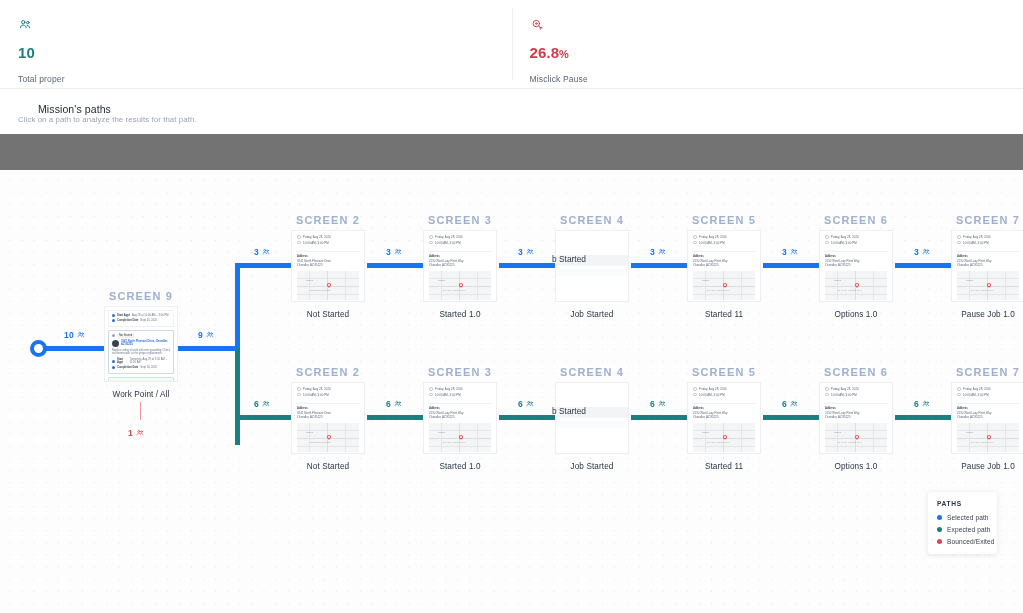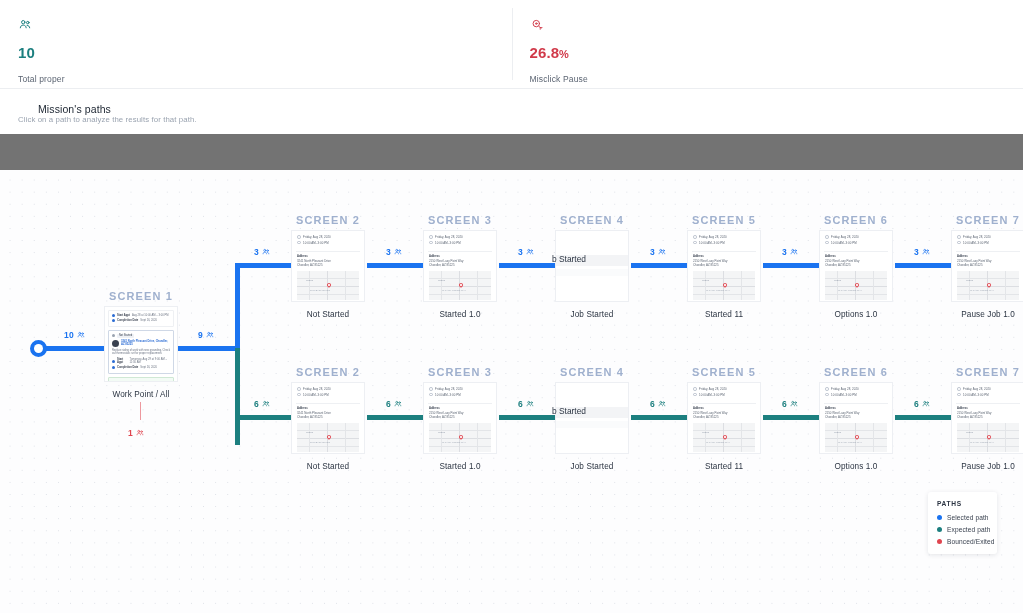--- a/index.html
+++ b/index.html
@@ -186,21 +186,21 @@
 
   </div>
 
   <div class="mission">
     <div class="mission-title">Mission's paths</div>
     <div class="mission-sub">Click on a path to analyze the results for that path.</div>
   </div>
 
   <div class="canvas">
 
-    <div class="screen-label" style="left:108px; top:120px; width:66px;">SCREEN 1</div>
+    <div class="screen-label" style="left:108px; top:120px; width:66px;">SCREEN 9</div>
 
     <div class="screen-label" style="left:295px; top:44px; width:66px;">SCREEN 2</div>
     <div class="screen-label" style="left:427px; top:44px; width:66px;">SCREEN 3</div>
     <div class="screen-label" style="left:559px; top:44px; width:66px;">SCREEN 4</div>
     <div class="screen-label" style="left:691px; top:44px; width:66px;">SCREEN 5</div>
     <div class="screen-label" style="left:823px; top:44px; width:66px;">SCREEN 6</div>
     <div class="screen-label" style="left:955px; top:44px; width:66px;">SCREEN 7</div>
 
     <div class="screen-label" style="left:295px; top:196px; width:66px;">SCREEN 2</div>
     <div class="screen-label" style="left:427px; top:196px; width:66px;">SCREEN 3</div>

